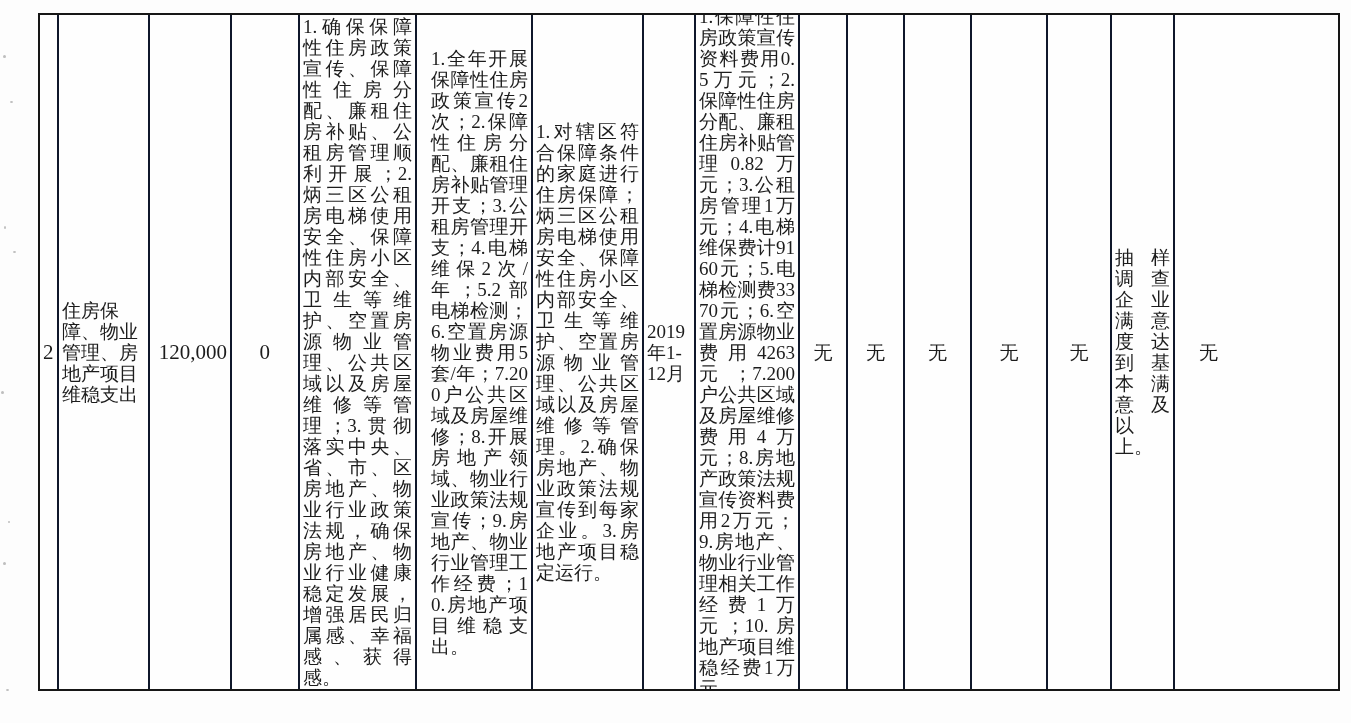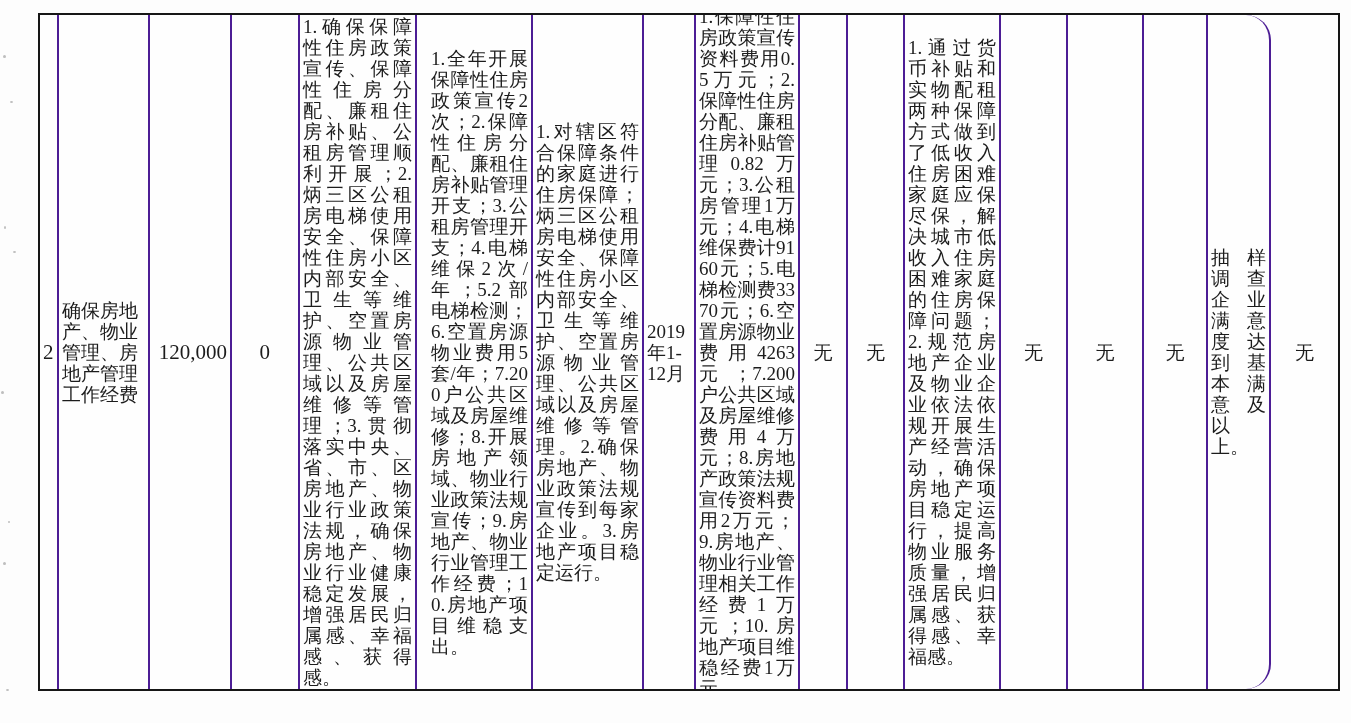--- a/index.html
+++ b/index.html
@@ -24,21 +24,21 @@
     width: 1302px;
     height: 678px;
     display: flex;
     flex-direction: row;
     border: 2px solid #161616;
     box-sizing: border-box;
     background: #fefefe;
   }
   .cell {
     box-sizing: border-box;
-    border-right: 2px solid #4c1d95;
+    border-right: 2px solid #0f172a;
     display: flex;
     flex-direction: column;
     justify-content: center;
     font-size: 19px;
     line-height: 21px;
     overflow: hidden;
   }
   .cell:last-child { border-right: none; }
   .cell .txt {
     width: 100%;
@@ -64,21 +64,21 @@
   .c6  { width: 105px; margin-left: 11px; }
   .c7  { width: 111px;  }
   .c8  { width: 52px;  }
   .c9  { width: 104px; }
   .c10 { width: 48px;  }
   .c11 { width: 57px;  }
   .c12 { width: 96px;  }
   .c13 { width: 67px;  }
   .c14 { width: 76px;  }
   .c15 { width: 64px;  }
-  .c16 { width: 63px; border-radius: 25px;  }
+  .c16 { width: 63px;  }
   .c17 { width: 67px;  }
   .speck {
     position: absolute;
     background: #8a8a8a;
     opacity: 0.55;
     border-radius: 50%;
   }
 </style>
 </head>
 <body>
@@ -94,21 +94,21 @@
   <div class="speck" style="left:3px; top:562px; width:3px; height:3px;"></div>
   <div class="speck" style="left:6px; top:689px; width:3px; height:2px;"></div>
 
   <div class="report-table">
 
     <div class="cell c1 center num">
       <div class="txt">2</div>
     </div>
 
     <div class="cell c2 left">
-      <div class="txt">确保房地产、物业管理、房地产管理工作经费</div>
+      <div class="txt">住房保障、物业管理、房地产项目维稳支出</div>
     </div>
 
     <div class="cell c3 amount">
       <div class="txt">120,000</div>
     </div>
 
     <div class="cell c4 center num">
       <div class="txt">0</div>
     </div>
 
@@ -133,23 +133,20 @@
     </div>
 
     <div class="cell c10 center">
       <div class="txt">无</div>
     </div>
 
     <div class="cell c11 center">
       <div class="txt">无</div>
     </div>
 
-    <div class="cell c12 justify">
-      <div class="txt">1.通过货币补贴和实物配租两种保障方式做到了低收入住房困难家庭应保尽保，解决城市低收入住房困难家庭的住房保障问题；2.规范房地产企业及物业企业依法依规开展生产经营活动，确保房地产项目稳定运行，提高物业服务质量，增强居民归属感、获得感、幸福感。</div>
-    </div>
 
     <div class="cell c13 center">
       <div class="txt">无</div>
     </div>
 
     <div class="cell c14 center">
       <div class="txt">无</div>
     </div>
 
     <div class="cell c15 center">

